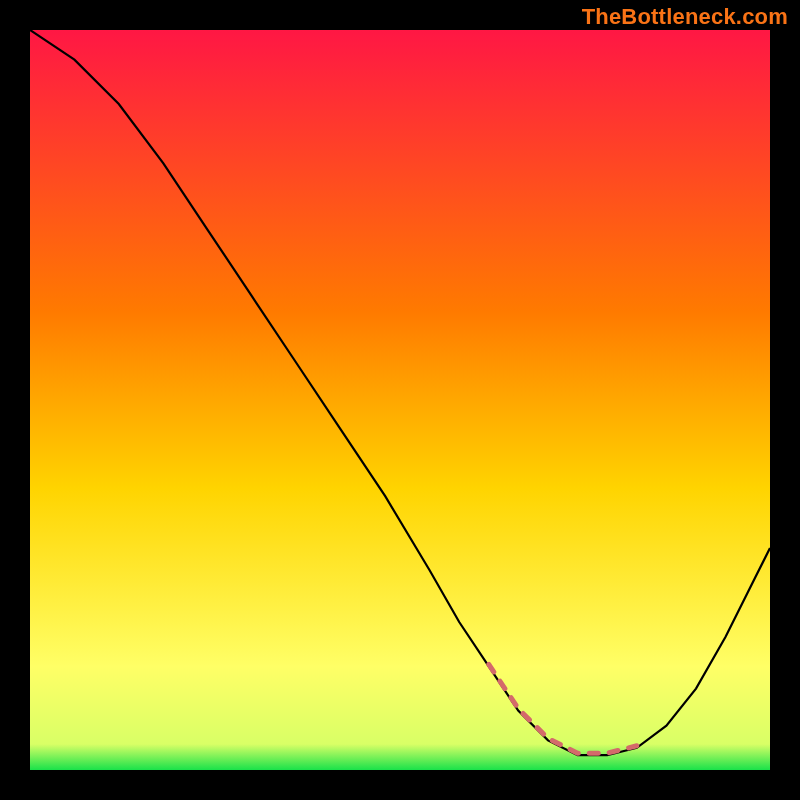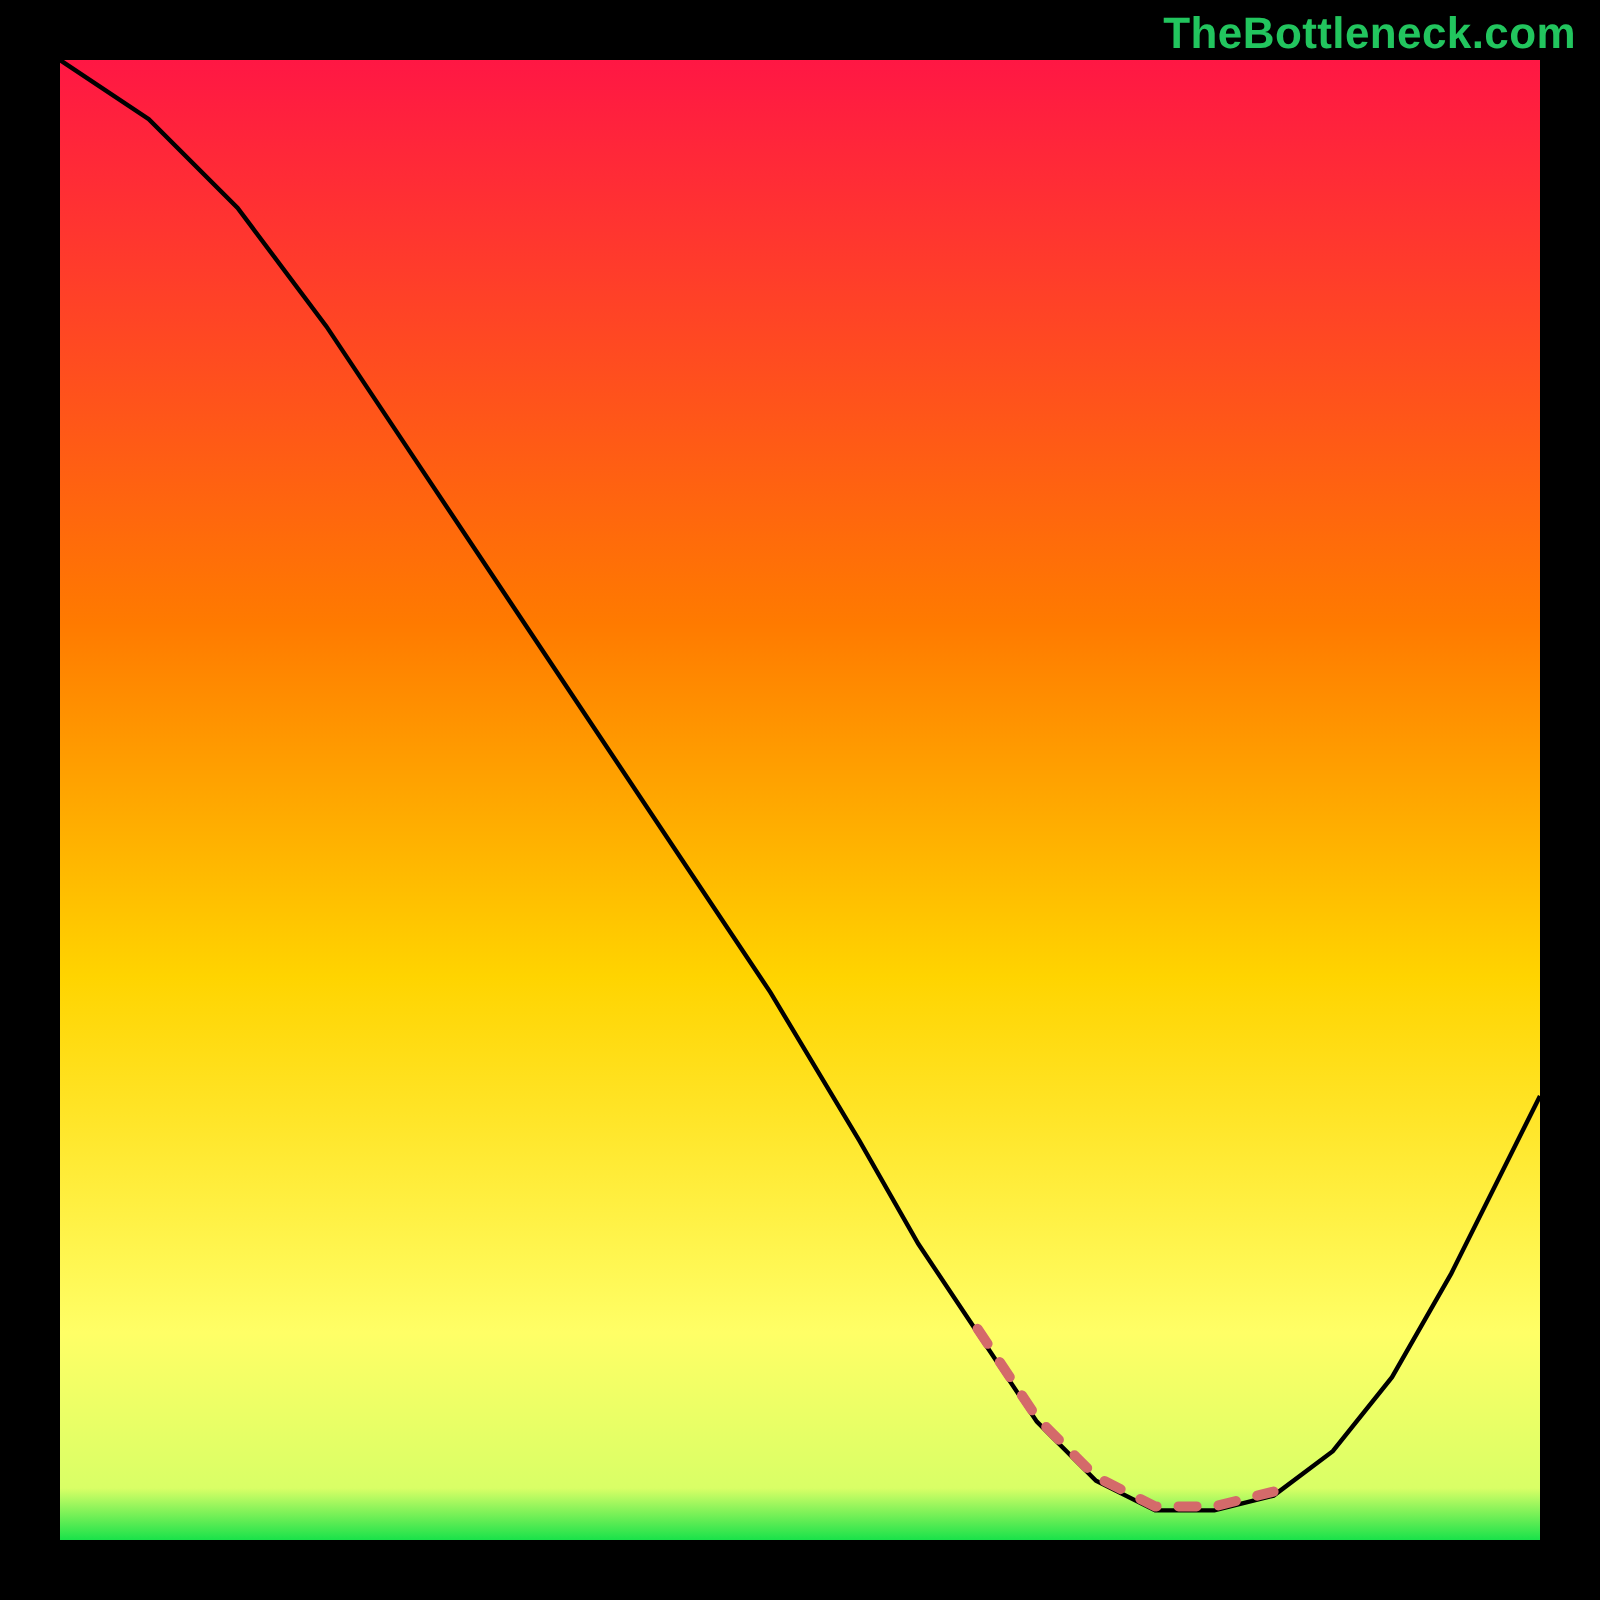--- a/index.html
+++ b/index.html
@@ -16,21 +16,21 @@
     background: #000;
     position: relative;
   }
   .watermark {
     position: absolute;
     top: 4px;
     right: 12px;
     font-family: Arial, Helvetica, sans-serif;
     font-size: 22px;
     font-weight: 600;
-    color: #22c55e;
+    color: #f97316;
     letter-spacing: 0.2px;
     z-index: 5;
   }
   .plot-wrap {
     position: absolute;
     left: 30px;
     top: 30px;
     width: 740px;
     height: 740px;
   }

